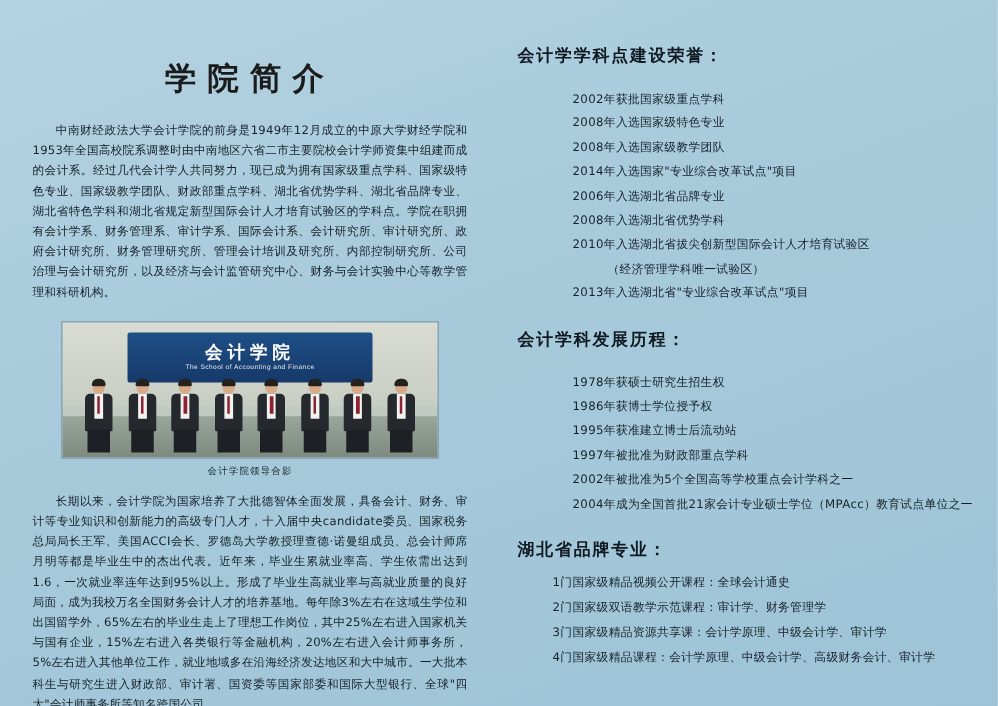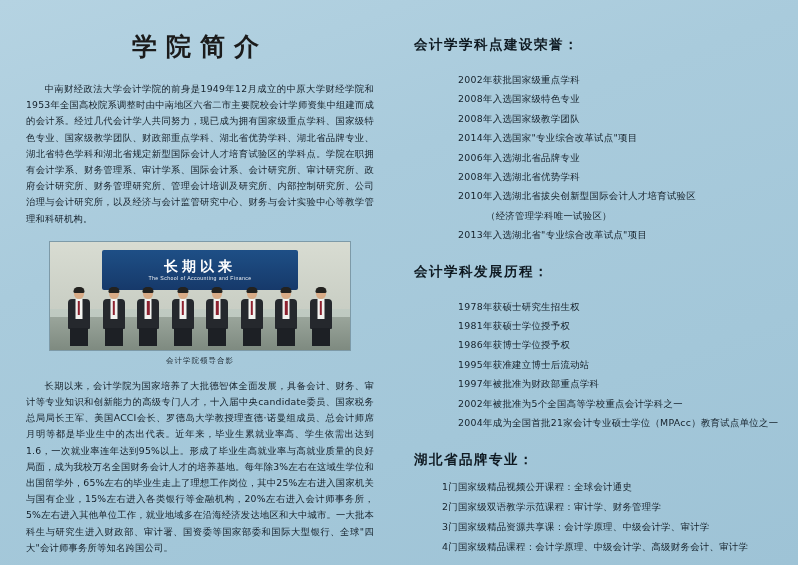--- a/index.html
+++ b/index.html
@@ -29,21 +29,21 @@
     display: flex;
     flex-direction: column;
   }
   .main-title {
     text-align: center;
     font-family: Liberation Serif, serif;
     font-size: 25px;
     font-weight: bold;
     letter-spacing: 9px;
     color: #1b1b1b;
-    margin: 0 0 18px 0;
+    margin: 16px 0 18px 0;
   }
   .body-text {
     font-family: "DejaVu Sans", sans-serif;
     font-size: 9.3px;
     line-height: 16.2px;
     color: #14202a;
     text-align: justify;
     text-indent: 2em;
     letter-spacing: 0.2px;
   }
@@ -232,21 +232,21 @@
   <div class="left-col">
     <div class="main-title">学院简介</div>
 
     <div class="body-text">中南财经政法大学会计学院的前身是1949年12月成立的中原大学财经学院和1953年全国高校院系调整时由中南地区六省二市主要院校会计学师资集中组建而成的会计系。经过几代会计学人共同努力，现已成为拥有国家级重点学科、国家级特色专业、国家级教学团队、财政部重点学科、湖北省优势学科、湖北省品牌专业、湖北省特色学科和湖北省规定新型国际会计人才培育试验区的学科点。学院在职拥有会计学系、财务管理系、审计学系、国际会计系、会计研究所、审计研究所、政府会计研究所、财务管理研究所、管理会计培训及研究所、内部控制研究所、公司治理与会计研究所，以及经济与会计监管研究中心、财务与会计实验中心等教学管理和科研机构。</div>
 
     <div class="photo-wrap">
       <div class="photo">
         <div class="bg-building"></div>
         <div class="ground"></div>
         <div class="banner">
-          <div class="cn">长期以来</div>
+          <div class="cn">会计学院</div>
           <div class="en">The School of Accounting and Finance</div>
         </div>
         <div class="people">
           <div class="person">
               <div class="body"></div>
               <div class="shirt"></div>
               <div class="tie"></div>
               <div class="legs"></div>
               <div class="head"></div>
               <div class="hair"></div>
@@ -329,21 +329,20 @@
         <li>2010年入选湖北省拔尖创新型国际会计人才培育试验区</li>
         <li class="indented">（经济管理学科唯一试验区）</li>
         <li>2013年入选湖北省"专业综合改革试点"项目</li>
       </ul>
     </div>
 
     <div class="section">
       <div class="section-title">会计学科发展历程：</div>
       <ul class="item-list">
         <li>1978年获硕士研究生招生权</li>
-        <li>1981年获硕士学位授予权</li>
         <li>1986年获博士学位授予权</li>
         <li>1995年获准建立博士后流动站</li>
         <li>1997年被批准为财政部重点学科</li>
         <li>2002年被批准为5个全国高等学校重点会计学科之一</li>
         <li>2004年成为全国首批21家会计专业硕士学位（MPAcc）教育试点单位之一</li>
       </ul>
     </div>
 
     <div class="section">
       <div class="section-title">湖北省品牌专业：</div>

